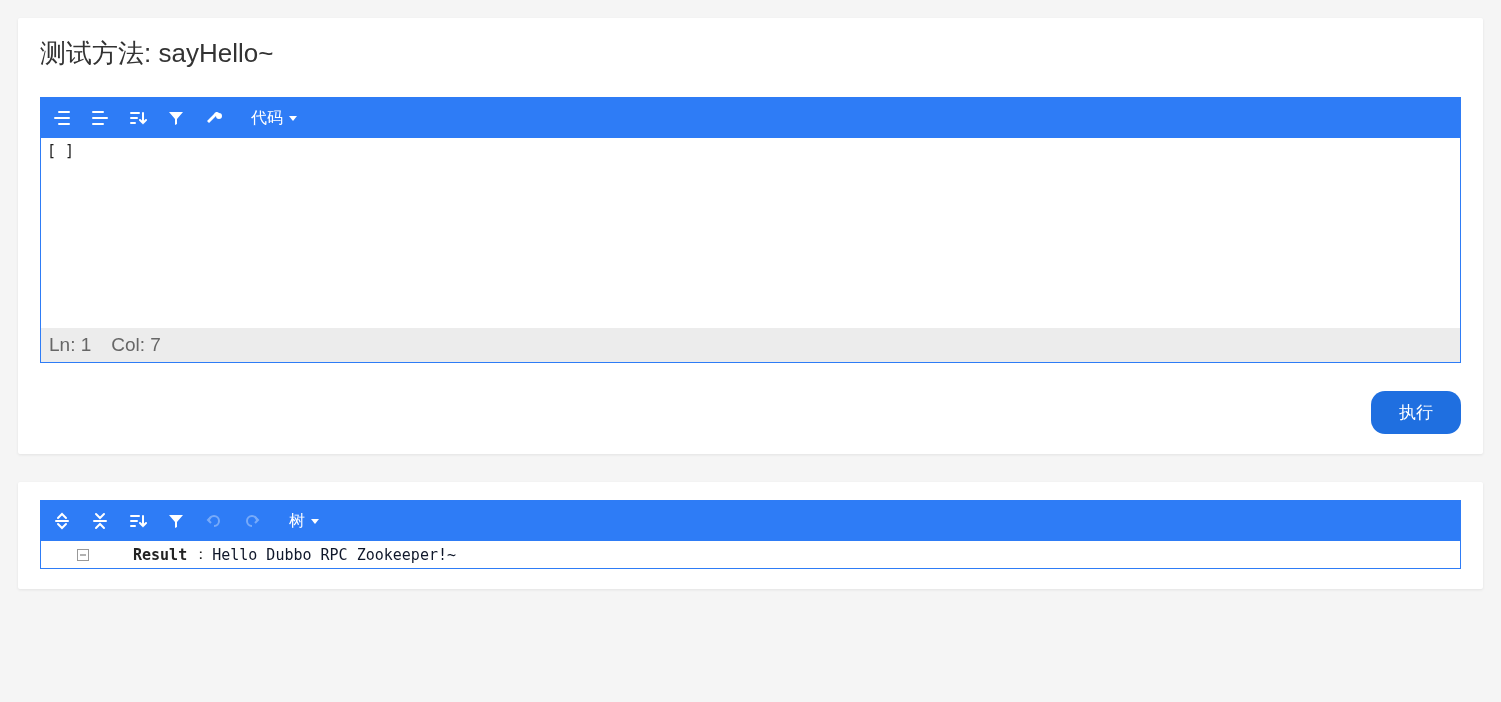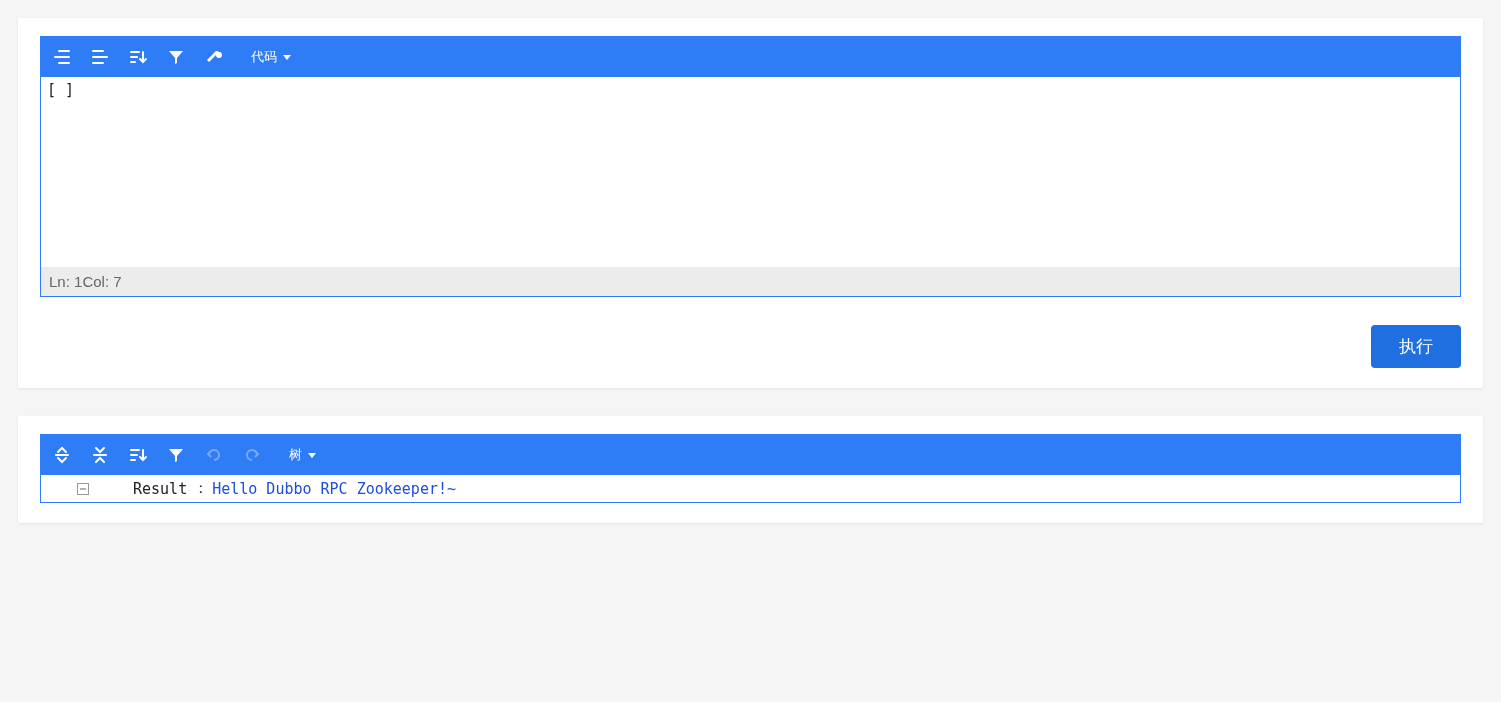--- a/index.html
+++ b/index.html
@@ -44,86 +44,90 @@
     justify-content: center;
     color: #fff;
     cursor: pointer;
   }
   .toolbar .icon-btn.disabled { opacity: 0.35; cursor: default; }
   .toolbar .dropdown {
     display: flex;
     align-items: center;
     gap: 4px;
     cursor: pointer;
-    font-size: 13px;
+    font-size: 16px;
     margin-left: 10px;
   }
   .editor-body {
     background: #fff;
     min-height: 190px;
     padding: 4px 6px;
     font-family: "Consolas", "Monaco", monospace;
     font-size: 15px;
     color: #222;
   }
   .status-bar {
     background: #ececec;
     padding: 6px 8px;
-    font-size: 15px;
+    font-size: 19px;
     color: #666;
     display: flex;
+    gap: 20px;
   }
   .actions {
     display: flex;
     justify-content: flex-end;
     margin-top: 28px;
   }
   .btn-primary {
     background: #1f6fe0;
     color: #fff;
     border: none;
     padding: 10px 28px;
     font-size: 17px;
     cursor: pointer;
-    border-radius: 4px;
+    border-radius: 14px;
   }
   .result-body {
     background: #fff;
     padding: 4px 6px;
     font-family: "Consolas", "Monaco", monospace;
     font-size: 15px;
   }
   .tree-row {
     display: flex;
     align-items: center;
     gap: 0;
   }
   .tree-gutter {
     width: 48px;
     display: flex;
     justify-content: flex-end;
     padding-right: 6px;
   }
   .tree-toggle svg { display:block; }
-  .tree-key { color: #222; margin-left: 38px; margin-right: 6px; }
+  .tree-key { color: #222; margin-left: 38px; margin-right: 6px; font-weight: bold; }
   .tree-colon { color: #222; margin-right: 4px; }
-  .tree-value { color: #1d4ed8; }
+  .tree-value { color: #0f172a; }
   .caret-down {
     width: 0; height: 0;
     border-left: 4px solid transparent;
     border-right: 4px solid transparent;
     border-top: 5px solid #fff;
     display: inline-block;
     margin-left: 2px;
   }
 </style>
 </head>
 <body>
 
 <div class="card">
+  <h2 class="title">
+    <span>测试方法: </span><span>sayHello~</span>
+  </h2>
 
   <div class="editor">
     <div class="toolbar">
       <span class="icon-btn">
         <svg width="18" height="18" viewBox="0 0 18 18">
             <g stroke="#fff" stroke-width="2" stroke-linecap="round">
               <line x1="6" y1="3" x2="16" y2="3"></line>
               <line x1="2" y1="9" x2="16" y2="9"></line>
               <line x1="6" y1="15" x2="16" y2="15"></line>
             </g>

